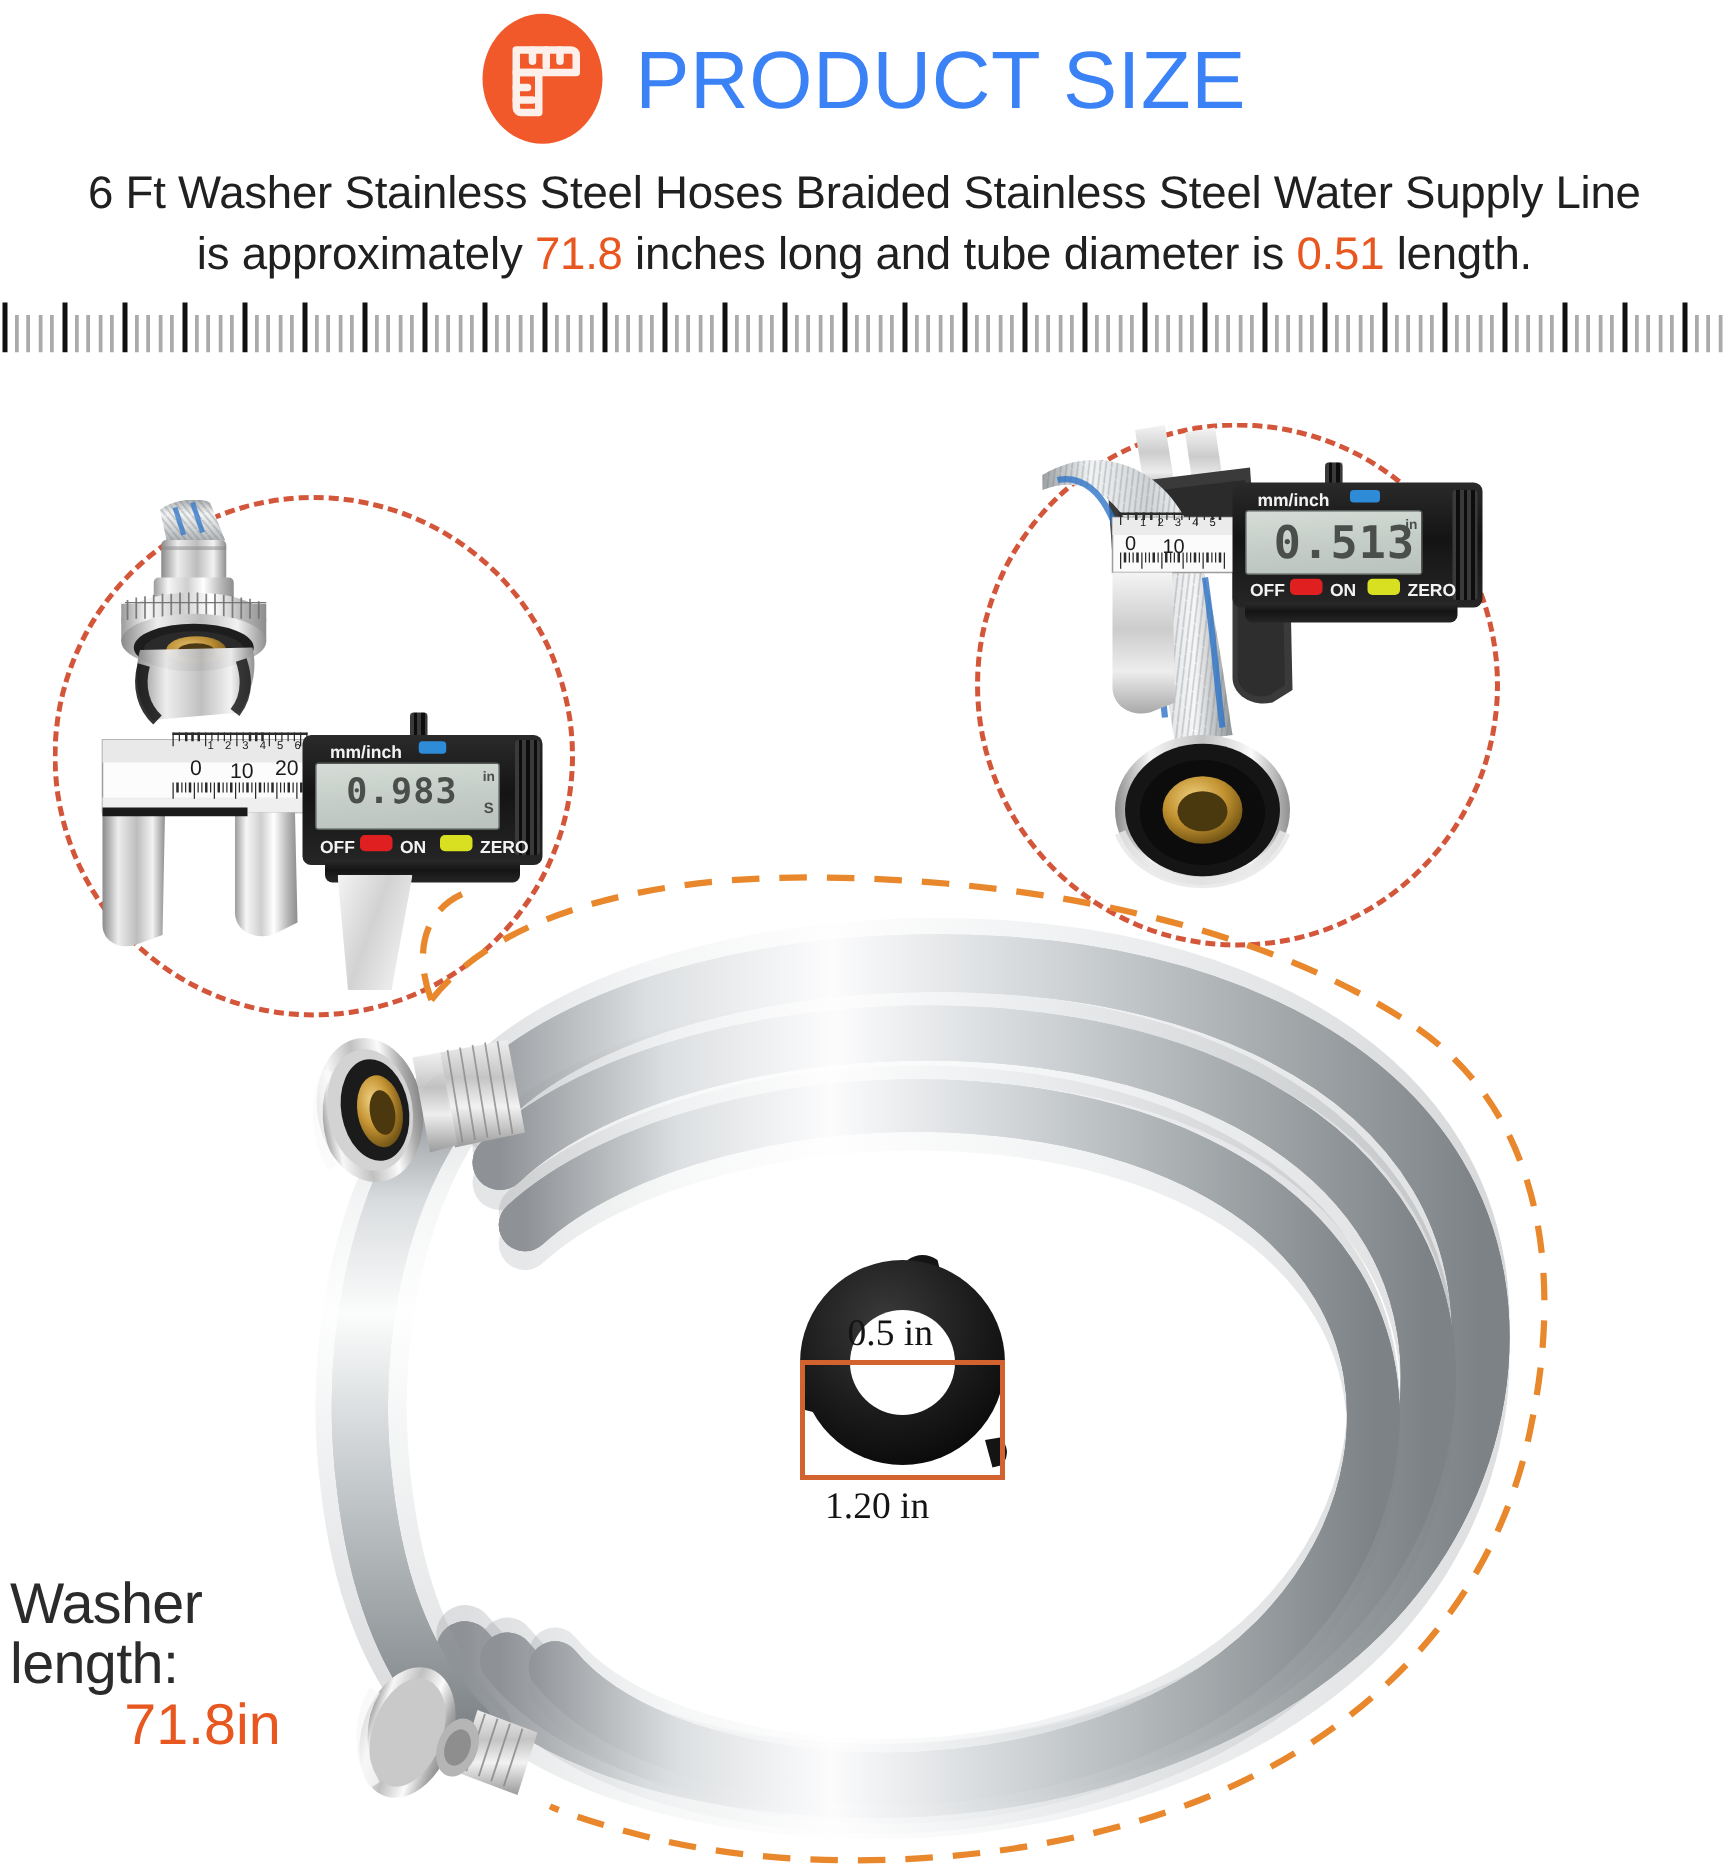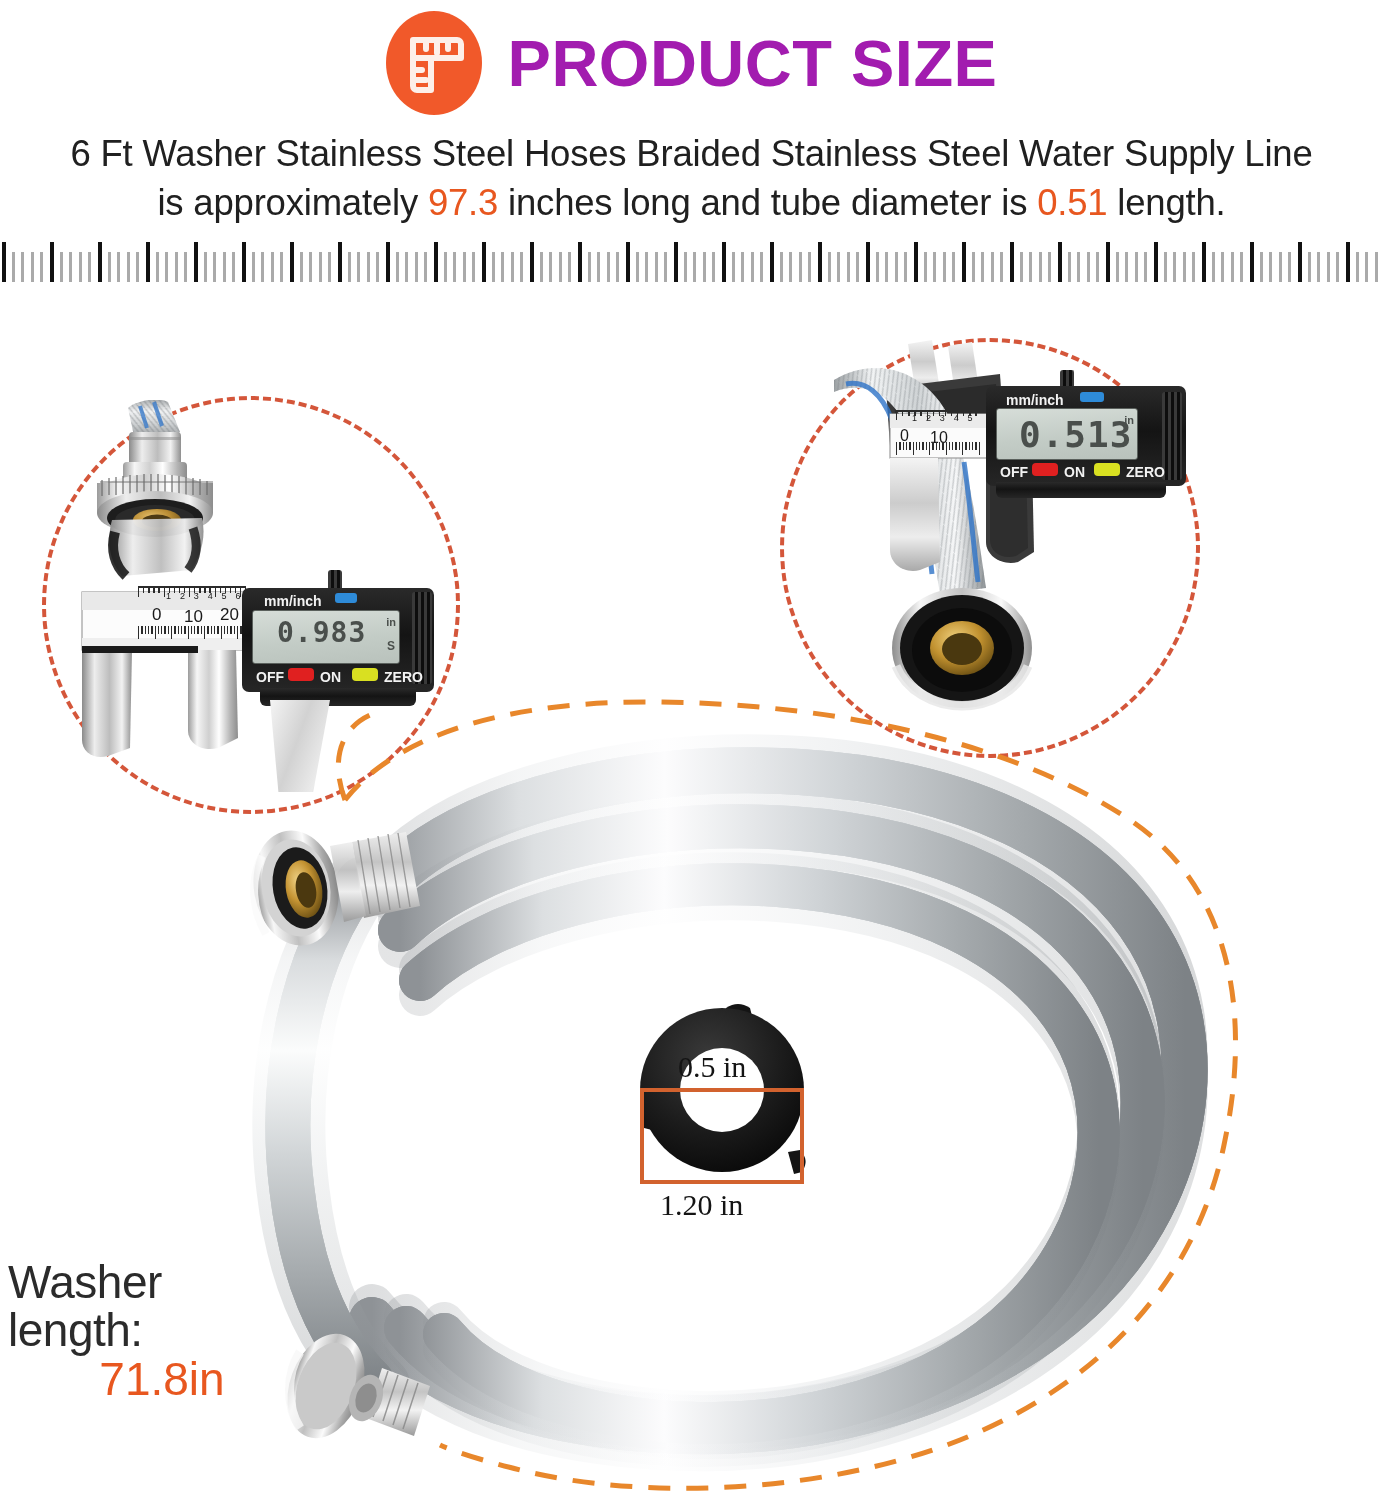--- a/index.html
+++ b/index.html
@@ -31,23 +31,23 @@
     border-radius: 50%;
     background: #F1592A;
     display: flex;
     align-items: center;
     justify-content: center;
     flex: 0 0 auto;
   }
   .badge svg { display: block; }
   .header-title {
     font-size: 65px;
-    font-weight: bold;
+    font-weight: normal;
     letter-spacing: 0.5px;
-    color: #a21caf;
+    color: #3b82f6;
     font-family: "Liberation Sans", sans-serif;
     line-height: 1;
     white-space: nowrap;
   }
 
   
   .desc {
     position: absolute;
     left: 0; top: 130px;
     width: 1383px;
@@ -189,21 +189,21 @@
         <path d="M24 10 v9 M35 10 v13 M46 10 v9"></path>
         <path d="M11 40 h9 M11 50 h13"></path>
       </g>
     </svg>
   </div>
   <div class="header-title">PRODUCT SIZE</div>
 </div>
 
 <div class="desc">
   <div>6 Ft Washer Stainless Steel Hoses Braided Stainless Steel Water Supply Line</div>
-  <div><span>is approximately </span><span class="hl">97.3</span><span> inches long and tube diameter is </span><span class="hl">0.51</span><span> length.</span></div>
+  <div><span>is approximately </span><span class="hl">71.8</span><span> inches long and tube diameter is </span><span class="hl">0.51</span><span> length.</span></div>
 </div>
 
 <div class="ruler" id="ruler">
     <div class="tick major" style="left: 2px;"></div>
     <div class="tick minor" style="left: 11.6px;"></div>
     <div class="tick minor" style="left: 21.2px;"></div>
     <div class="tick minor" style="left: 30.8px;"></div>
     <div class="tick minor" style="left: 40.4px;"></div>
     <div class="tick major" style="left: 50px;"></div>
     <div class="tick minor" style="left: 59.6px;"></div>

